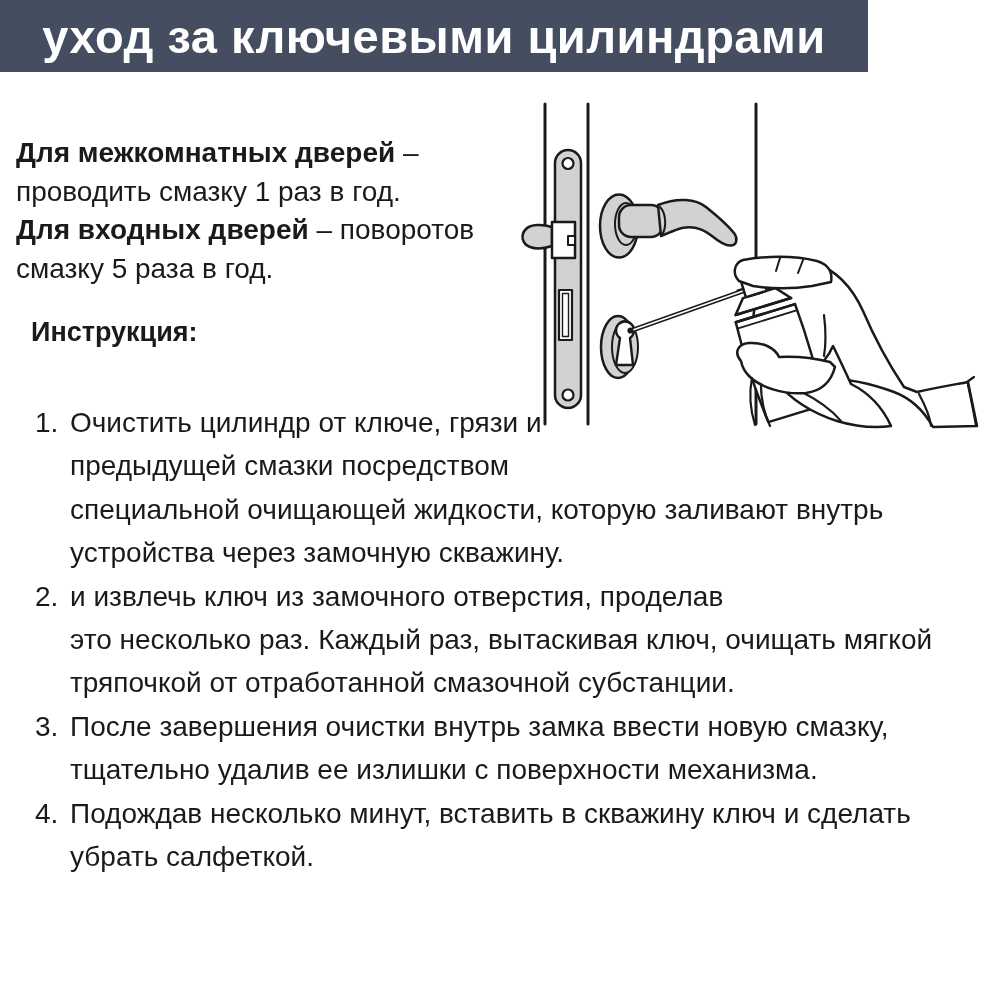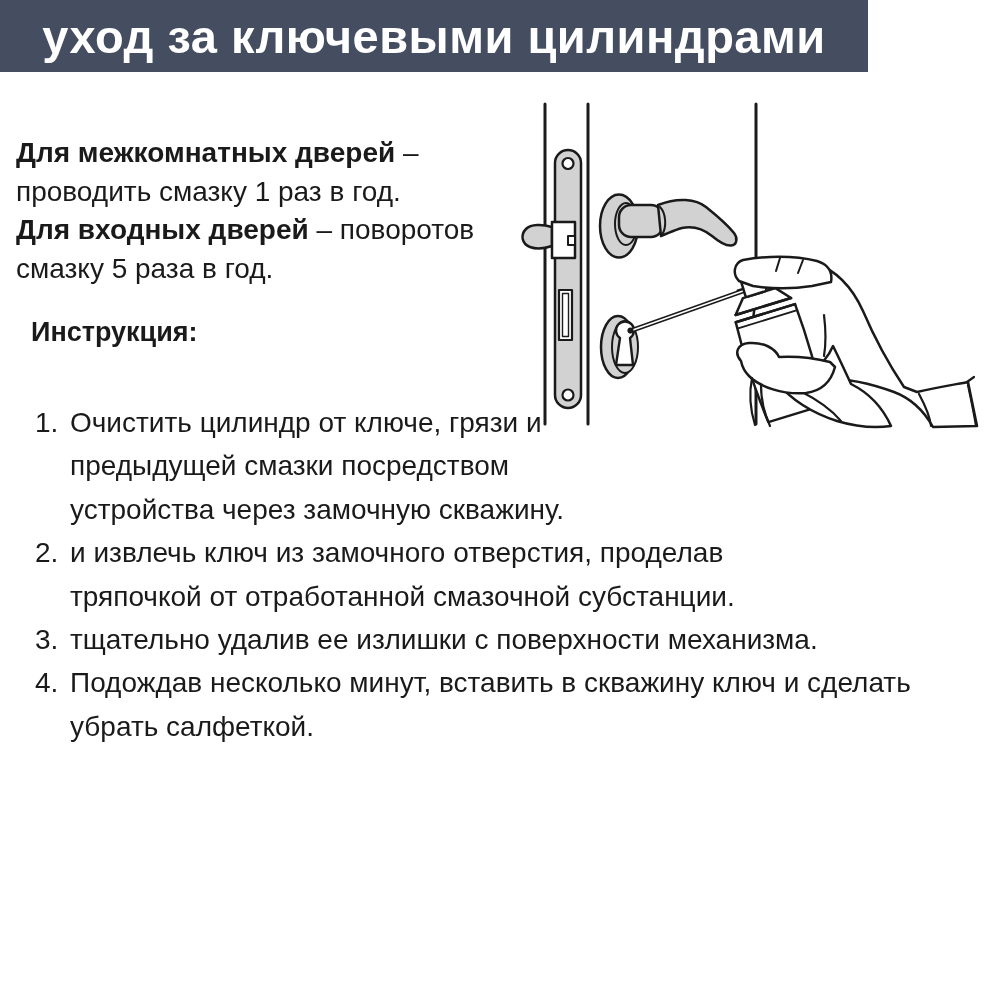--- a/index.html
+++ b/index.html
@@ -50,25 +50,27 @@
     <div class="line"><span>проводить смазку 1 раз в год.</span></div>
     <div class="line"><b>Для входных дверей</b><span> – поворотов</span></div>
     <div class="line"><span>смазку 5 раза в год.</span></div>
   </section>
 
   <h2 class="h2">Инструкция:</h2>
 
   <div class="steps">
     <div class="row"><span class="num">1.</span><span>Очистить цилиндр от ключе, грязи и</span></div>
     <div class="row"><span>предыдущей смазки посредством</span></div>
+    <div class="row"><span>специальной очищающей жидкости, которую заливают внутрь</span></div>
     <div class="row"><span>устройства через замочную скважину.</span></div>
     <div class="row"><span class="num">2.</span></div>
     <div class="row"><span>и извлечь ключ из замочного отверстия, проделав</span></div>
+    <div class="row"><span>это несколько раз. Каждый раз, вытаскивая ключ, очищать мягкой</span></div>
     <div class="row"><span>тряпочкой от отработанной смазочной субстанции.</span></div>
-    <div class="row"><span class="num">3.</span></div>
+    <div class="row"><span class="num">3.</span><span>После завершения очистки внутрь замка ввести новую смазку,</span></div>
     <div class="row"><span>тщательно удалив ее излишки с поверхности механизма.</span></div>
     <div class="row"><span class="num">4.</span><span>Подождав несколько минут, вставить в скважину ключ и сделать</span></div>
     <div class="row"><span>убрать салфеткой.</span></div>
   </div>
 
   <svg class="illo" width="500" height="340" viewBox="0 0 500 340" fill="none" stroke-linecap="round" stroke-linejoin="round">
 
     <g stroke="var(--illo-line)" stroke-width="3">
       <line x1="45" y1="9" x2="45" y2="329"></line>
       <line x1="88" y1="9" x2="88" y2="329"></line>

